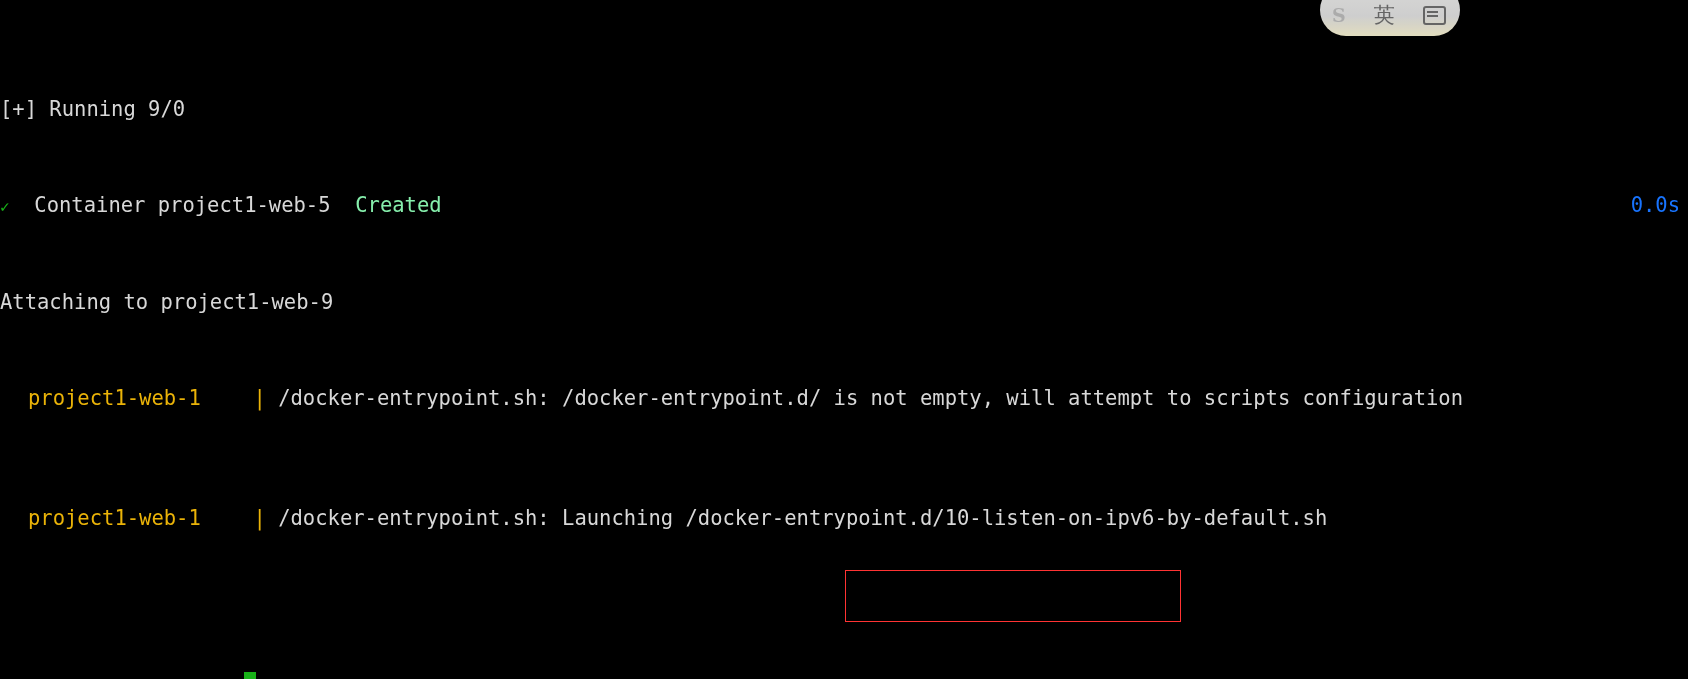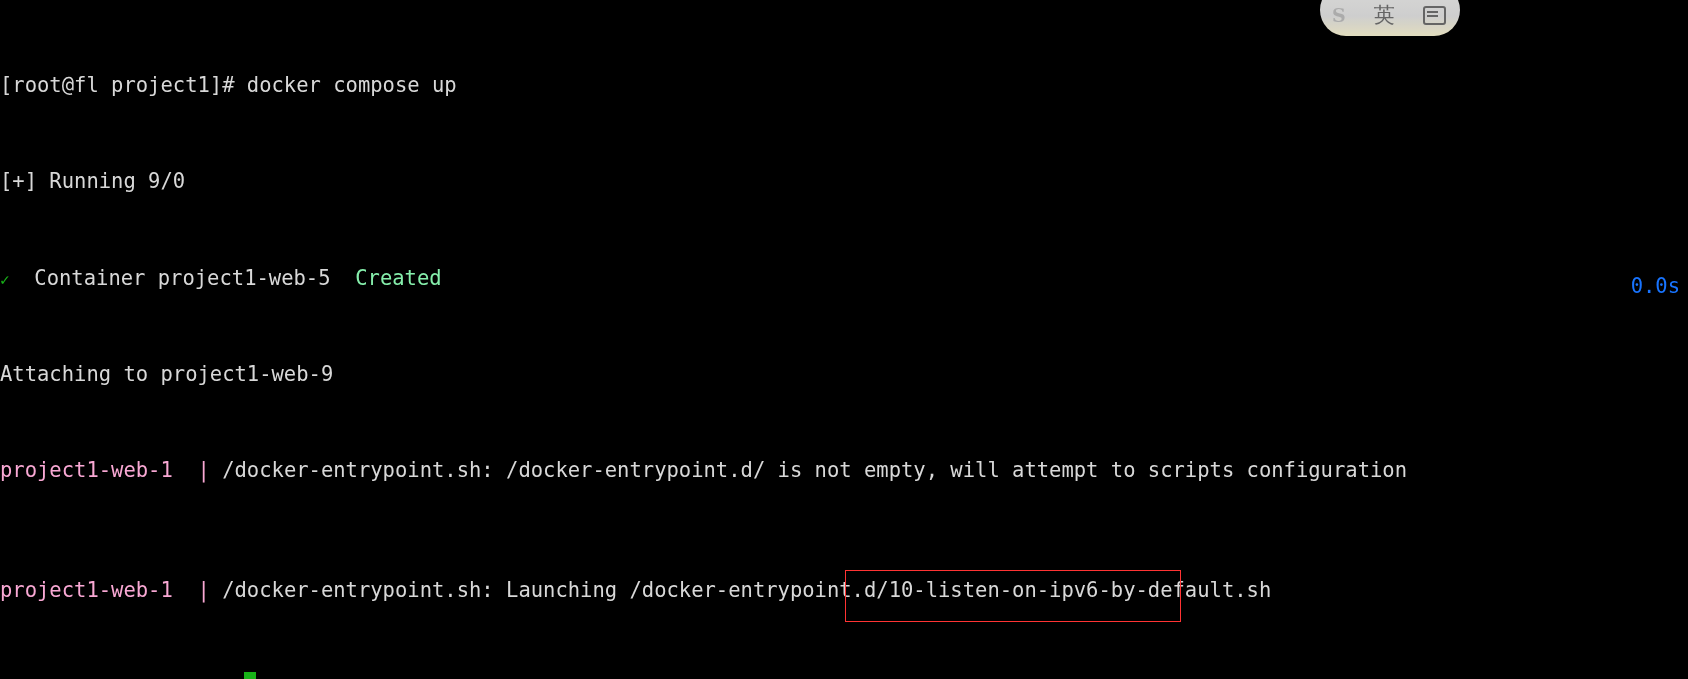--- a/index.html
+++ b/index.html
@@ -27,31 +27,31 @@
     padding: 1px 0 0 0;
     box-sizing: border-box;
     white-space: pre;
   }
   .line {
     height: 24.05px;
     white-space: pre;
     position: relative;
   }
   .white   { color: #d8d8d8; }
-  .cyan    { color: #f9a8d4; }
+  .cyan    { color: #eab308; padding-left: 28px; }
   .dkgreen { color: #86efac; }
   .blue    { color: #1874ff; }
   .check {
     color: #18b218;
     font-size: 16px;
   }
   .rightcol {
     position: absolute;
     right: 8px;
-    top: 8px;
+    top: 0;
   }
   
   #redbox {
     position: absolute;
     left: 845px;
     top: 570px;
     width: 336px;
     height: 52px;
     border: 1.6px solid #ff3333;
     box-sizing: border-box;
@@ -114,21 +114,20 @@
     background: #18b218;
   }
 </style>
 </head>
 <body>
 
 <div id="screen">
 
   <div id="term">
 
-    <div class="line"><span class="white">[root@fl project1]# docker compose up</span></div>
 
     <div class="line"><span class="white">[+] Running 9/0</span></div>
 
     <div class="line"><span class="check">✓</span><span class="white">  Container project1-web-5  </span><span class="dkgreen">Created</span><span class="blue rightcol">0.0s</span></div>
 
     <div class="line"><span class="white">Attaching to project1-web-9</span></div>
 
     <div class="line"><span class="cyan">project1-web-1</span><span class="cyan">  | </span><span class="white">/docker-entrypoint.sh: /docker-entrypoint.d/ is not empty, will attempt to scripts configuration</span></div>
 
 

